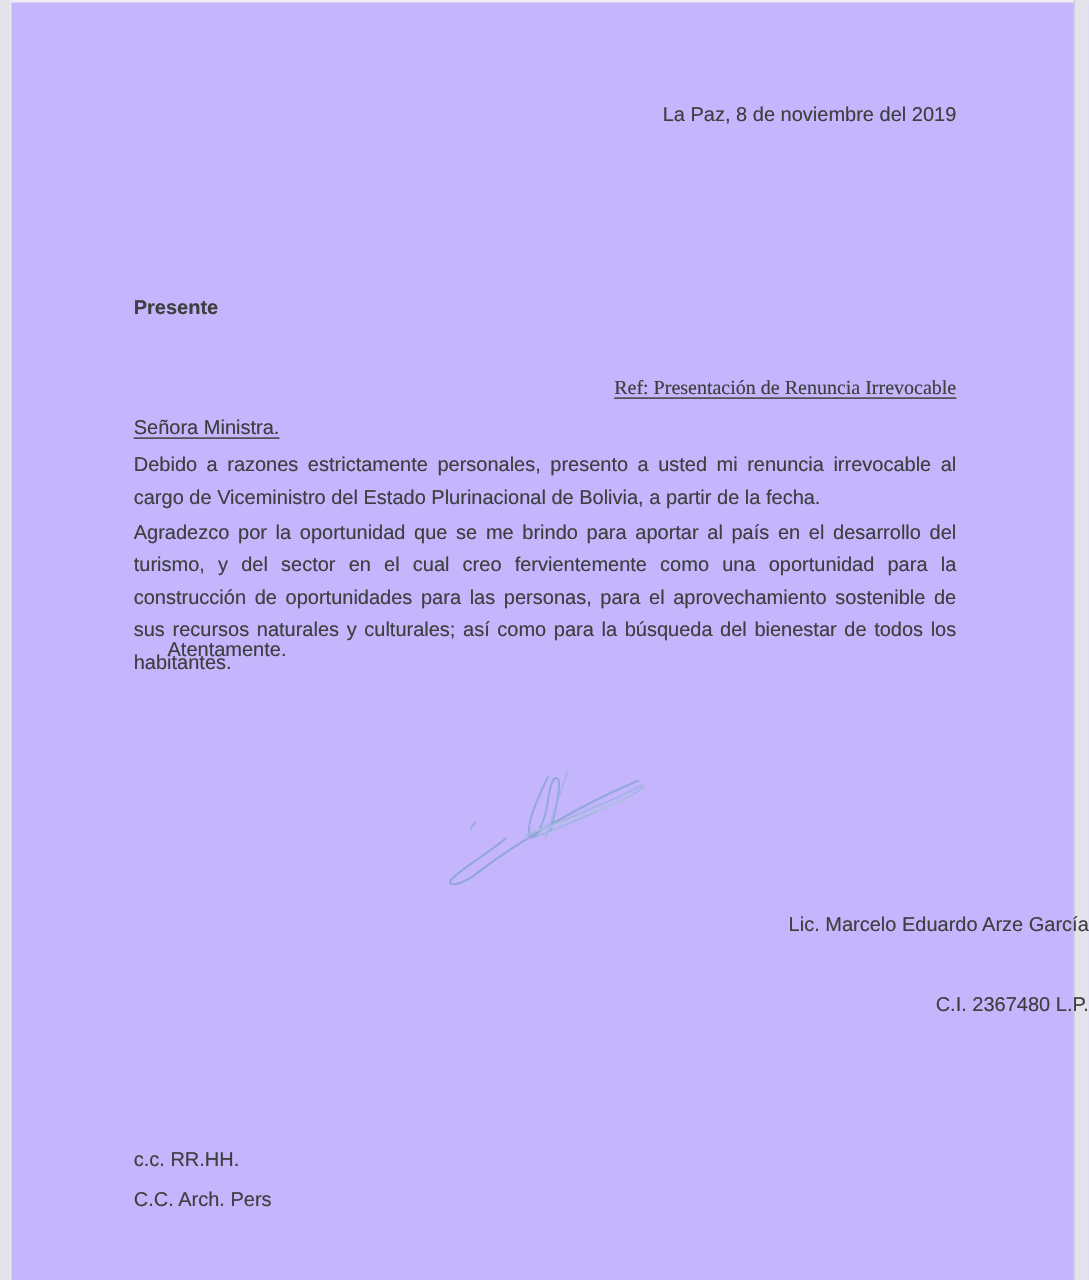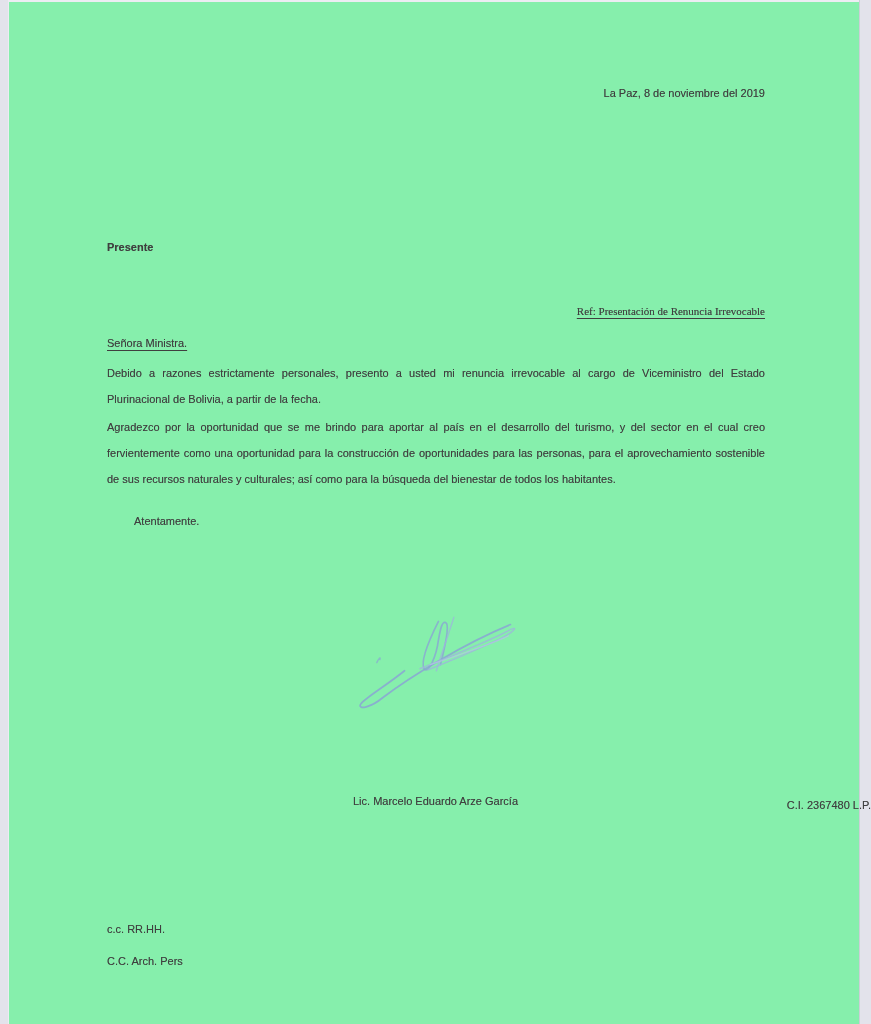--- a/index.html
+++ b/index.html
@@ -5,23 +5,23 @@
   * { margin: 0; padding: 0; box-sizing: border-box; }
   html, body {
     width: 871px; height: 1024px;
     background: #ffffff;
     font-family: "Liberation Sans", "DejaVu Sans", sans-serif;
     overflow: hidden;
   }
   .page {
     position: relative;
     width: 871px; height: 1024px;
-    background: #86efac;
+    background: #c4b5fd;
     color: #3f3f3f;
-    font-size: 11px;
+    font-size: 16px;
     line-height: 26px;
   }
   
   .edge-left {
     position: absolute; left: 0; top: 0; bottom: 0;
     width: 9px; background: #e3e3eb;
     border-right: 1px solid #ececf2;
   }
   .edge-right {
     position: absolute; right: 0; top: 0; bottom: 0;
@@ -40,21 +40,21 @@
   .rcpt-2      { top: 202px; left: 107px; }
   .rcpt-3      { top: 234px; left: 107px; font-weight: bold; }
   .ref-line    { top: 298px; left: 107px; right: 106px; text-align: right;
                  text-decoration: underline; text-underline-offset: 3px; font-family: Liberation Serif, serif; }
   .salutation  { top: 330px; left: 107px;
                  text-decoration: underline; text-underline-offset: 3px; }
   .para-1      { top: 360px; left: 107px; width: 658px; text-align: justify; }
   .para-2      { top: 414px; left: 107px; width: 658px; text-align: justify; }
   .closing     { top: 508px; left: 107px; margin-left: 27px; }
   .sig-wrap    { position: absolute; top: 610px; left: 348px; width: 185px; height: 100px; }
-  .signer-name { top: 788px; left: 0; width: 871px; text-align: center; }
+  .signer-name { top: 728px; left: 0; width: 871px; text-align: right; }
   .signer-id   { top: 792px; left: 0; width: 871px; text-align: right; }
   .cc-1        { top: 916px; left: 107px; }
   .cc-2        { top: 948px; left: 107px; }
 </style>
 </head>
 <body>
 
 <div class="page">
   <div class="edge-top"></div>
   <div class="edge-left"></div>

